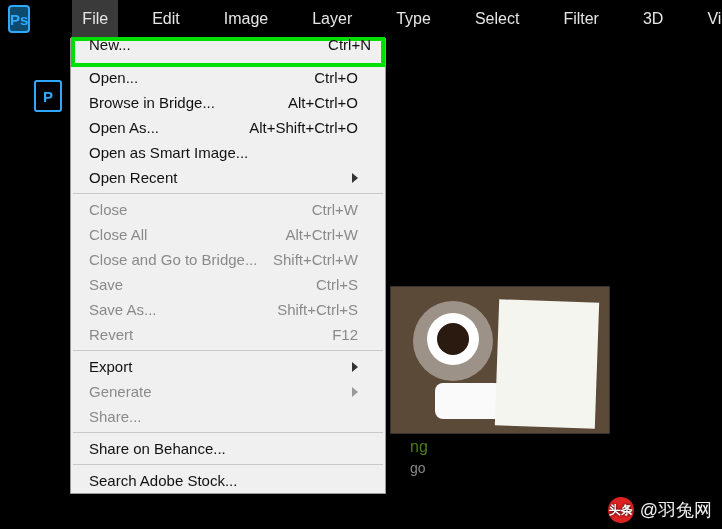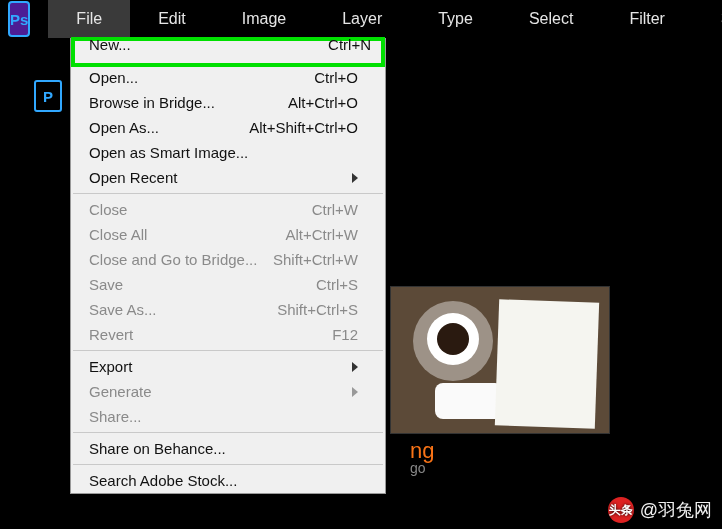--- a/index.html
+++ b/index.html
@@ -14,38 +14,39 @@
   .menubar {
     display: flex;
     align-items: center;
     height: 38px;
     background: #000;
     color: #e6e6e6;
     font-size: 16px;
     padding-left: 8px;
   }
   .ps-icon {
-    width: 28px; height: 36px;
-    background: #4c1d95;
+    width: 28px; height: 28px;
+    background: #0c4a6e;
     border: 2px solid #31a8ff;
     border-radius: 4px;
     display: flex;
     align-items: center;
     justify-content: center;
     color: #31a8ff;
     font-weight: bold;
     font-size: 15px;
     margin-right: 18px;
   }
   .menu-item {
-    padding: 0 28px;
+    padding: 0 10px;
     height: 100%;
     display: flex;
     align-items: center;
     cursor: pointer;
+    margin-left: 24px;
   }
   .menu-item.active { background: #3a3a3a; }
   .doc-icon {
     position: absolute;
     left: 34px;
     top: 80px;
     width: 28px; height: 32px;
     border: 2px solid #31a8ff;
     border-radius: 3px;
     display: flex;
@@ -111,21 +112,21 @@
   }
   .thumb .plate {
     position:absolute; left:22px; top:14px; width:80px; height:80px;
     border-radius:50%; background:rgba(255,255,255,0.4);
   }
   .thumb .phone {
     position:absolute; left:44px; top:96px; width:68px; height:36px;
     border-radius:8px; background:#fafafa;
   }
   .thumb-label {
-    position:absolute; left:410px; top:438px; color:#f97316; font-size:22px;
+    position:absolute; left:410px; top:438px; color:#4d7c0f; font-size:16px;
   }
   .thumb-sub {
     position:absolute; left:410px; top:460px; color:#888; font-size:14px;
   }
   .watermark {
     position:absolute; right:10px; bottom:6px; color:#f0f0f0;
     font-size:18px; display:flex; align-items:center; gap:6px;
     text-shadow: 0 0 3px #000;
   }
   .wm-badge {

